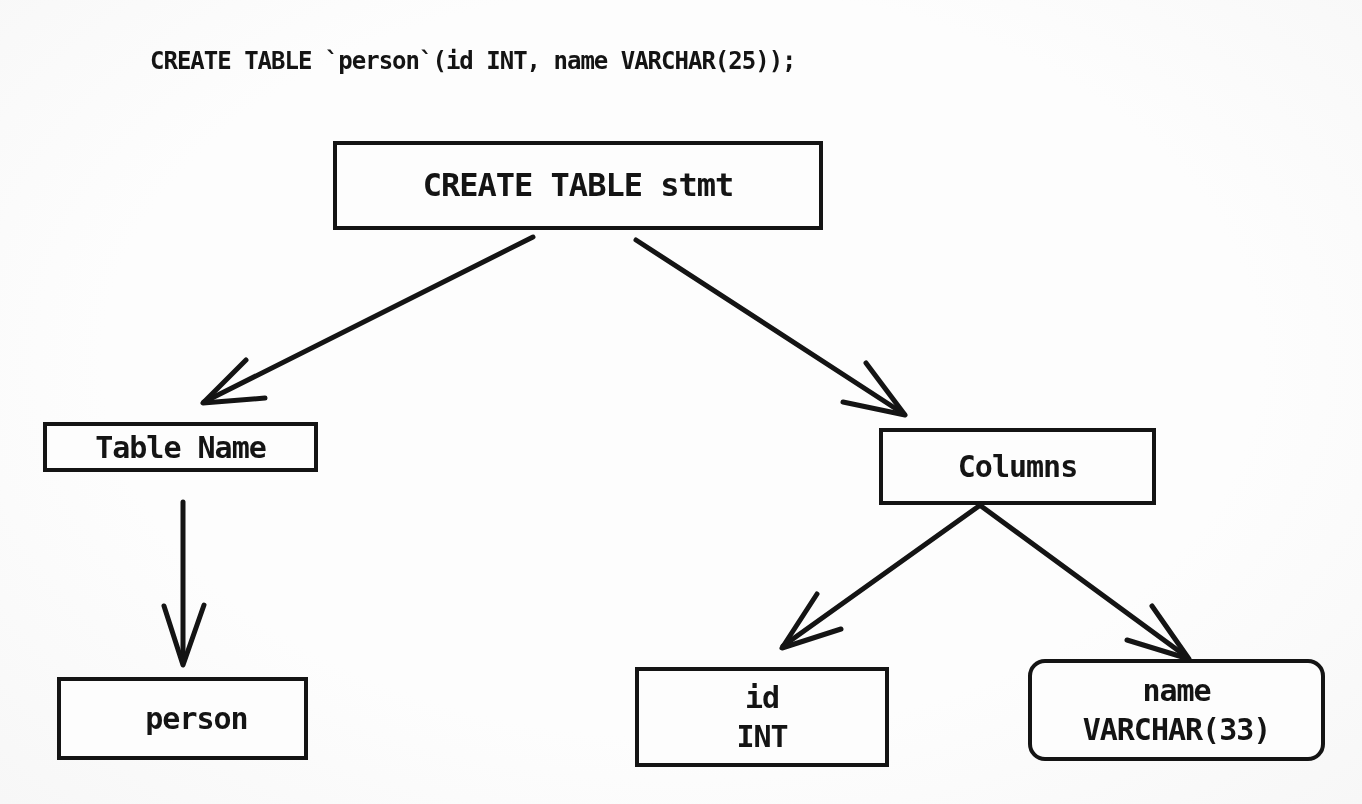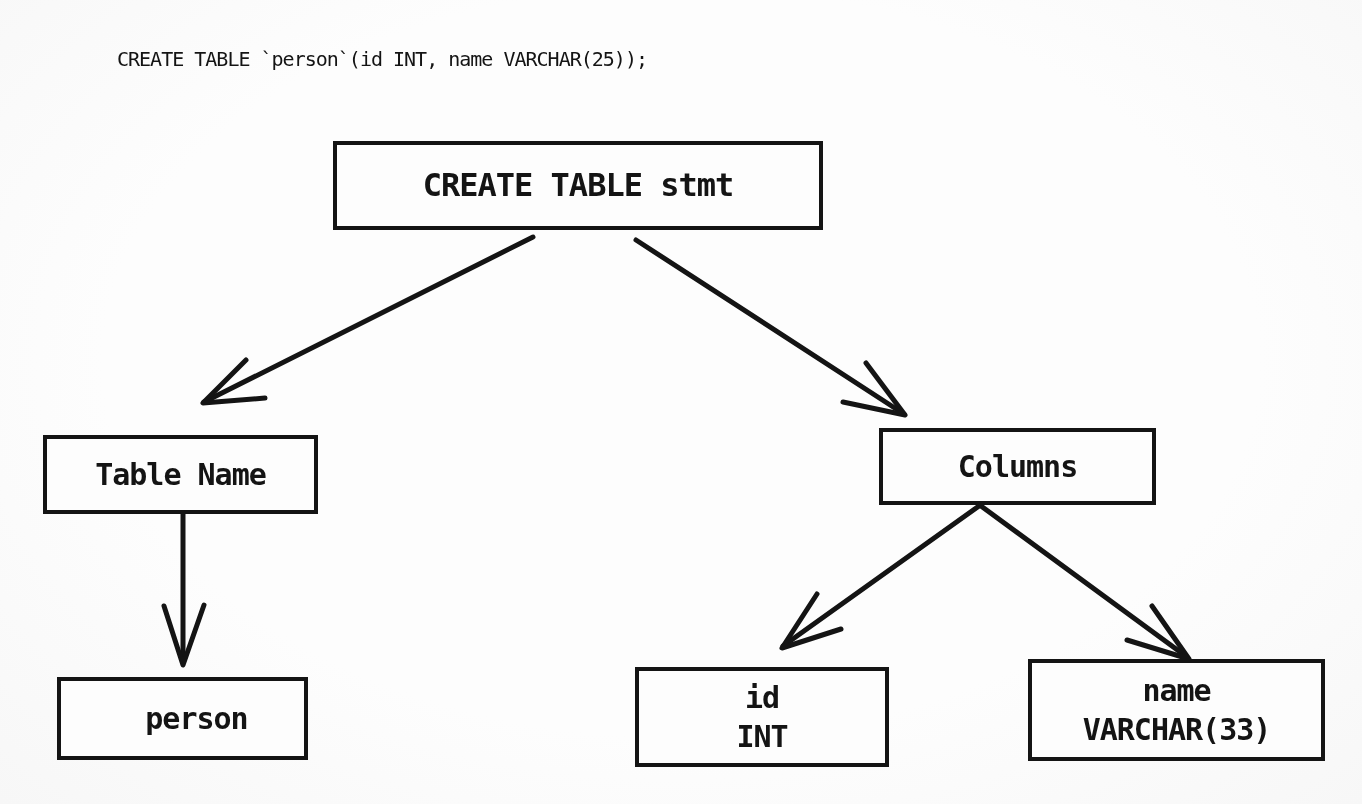--- a/index.html
+++ b/index.html
@@ -15,24 +15,24 @@
     font-family: "DejaVu Sans Mono", monospace;
   }
   .canvas {
     position: relative;
     width: 1362px;
     height: 804px;
     background: radial-gradient(ellipse at 50% 45%, #fdfdfd 60%, #f7f7f7 100%);
   }
   .code-title {
     position: absolute;
-    left: 117px;
+    left: 150px;
     top: 47px;
-    font-weight: normal;
-    font-size: 20px;
+    font-weight: bold;
+    font-size: 24px;
     letter-spacing: -1px;
     color: var(--ink);
     white-space: pre;
   }
   .edges {
     position: absolute;
     left: 0;
     top: 0;
     width: 1362px;
     height: 804px;
@@ -55,25 +55,25 @@
     letter-spacing: -1px;
     display: flex;
     flex-direction: column;
     align-items: center;
     justify-content: center;
     text-align: left;
     line-height: 1.3;
     white-space: pre;
   }
   .node-stmt       { left: 333px;  top: 141px; width: 490px; height: 89px;  font-size: 32px; }
-  .node-table-name { left: 43px;   top: 422px; width: 275px; height: 79px; margin-top: 13px; }
+  .node-table-name { left: 43px;   top: 422px; width: 275px; height: 50px; }
   .node-columns    { left: 853px;  top: 428px; width: 277px; height: 77px; margin-left: 26px; }
   .node-person     { left: 57px;   top: 677px; width: 251px; height: 83px; padding-left: 28px; }
   .node-col-id     { left: 635px;  top: 667px; width: 254px; height: 100px; }
-  .node-col-name   { left: 1028px; top: 659px; width: 297px; height: 102px; }
+  .node-col-name   { left: 1028px; top: 659px; width: 297px; height: 102px; border-radius: 17px; }
 </style>
 </head>
 <body>
 
 <div class="canvas">
 
   <div class="code-title">CREATE TABLE `person`(id INT, name VARCHAR(25));</div>
 
   <svg class="edges" viewBox="0 0 1362 804" aria-hidden="true">
     <g>

